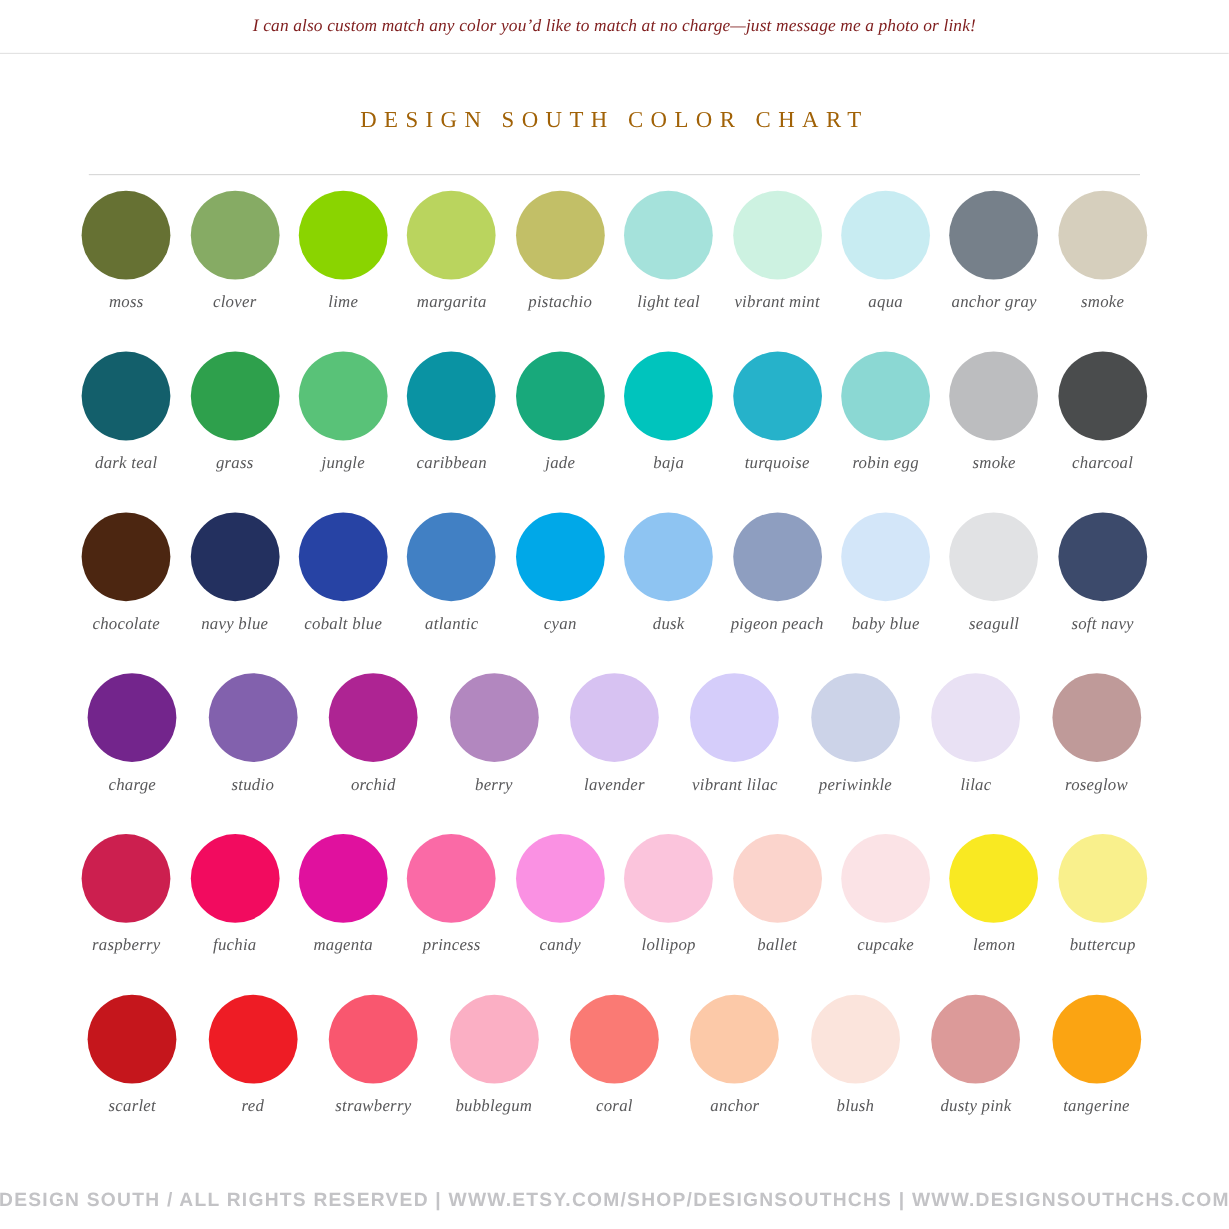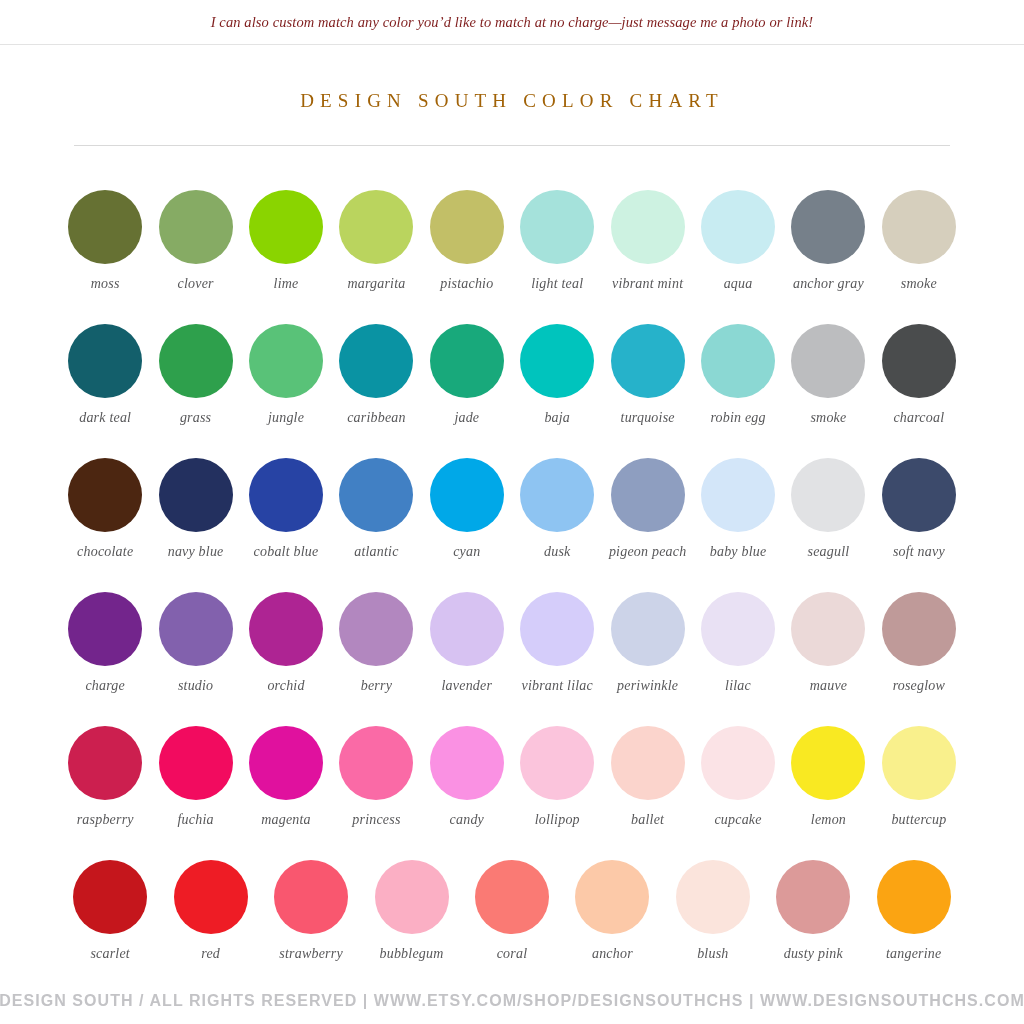--- a/index.html
+++ b/index.html
@@ -67,21 +67,20 @@
   .swatch-row {
     display: flex;
     width: 100%;
     height: 134px;
   }
   .swatch-cell {
     flex: 1 1 0;
     display: flex;
     flex-direction: column;
     align-items: center;
-    justify-content: flex-end;
   }
   .swatch-dot {
     width: 74px;
     height: 74px;
     border-radius: 50%;
     flex: 0 0 auto;
   }
   .swatch-label {
     margin-top: 12px;
     font-family: "Liberation Serif", "DejaVu Serif", serif;
@@ -279,24 +278,20 @@
         </div>
         <div class="swatch-cell">
           <div class="swatch-dot" style="background: rgb(204, 211, 232);"></div>
           <div class="swatch-label">periwinkle</div>
         </div>
         <div class="swatch-cell">
           <div class="swatch-dot" style="background: rgb(233, 225, 244);"></div>
           <div class="swatch-label">lilac</div>
         </div>
         <div class="swatch-cell">
-          <div class="swatch-dot" style="background: rgb(235, 217, 216);"></div>
-          <div class="swatch-label">mauve</div>
-        </div>
-        <div class="swatch-cell">
           <div class="swatch-dot" style="background: rgb(191, 154, 153);"></div>
           <div class="swatch-label">roseglow</div>
         </div>
       </div>
       <div class="swatch-row">
         <div class="swatch-cell">
           <div class="swatch-dot" style="background: rgb(204, 31, 79);"></div>
           <div class="swatch-label">raspberry</div>
         </div>
         <div class="swatch-cell">

